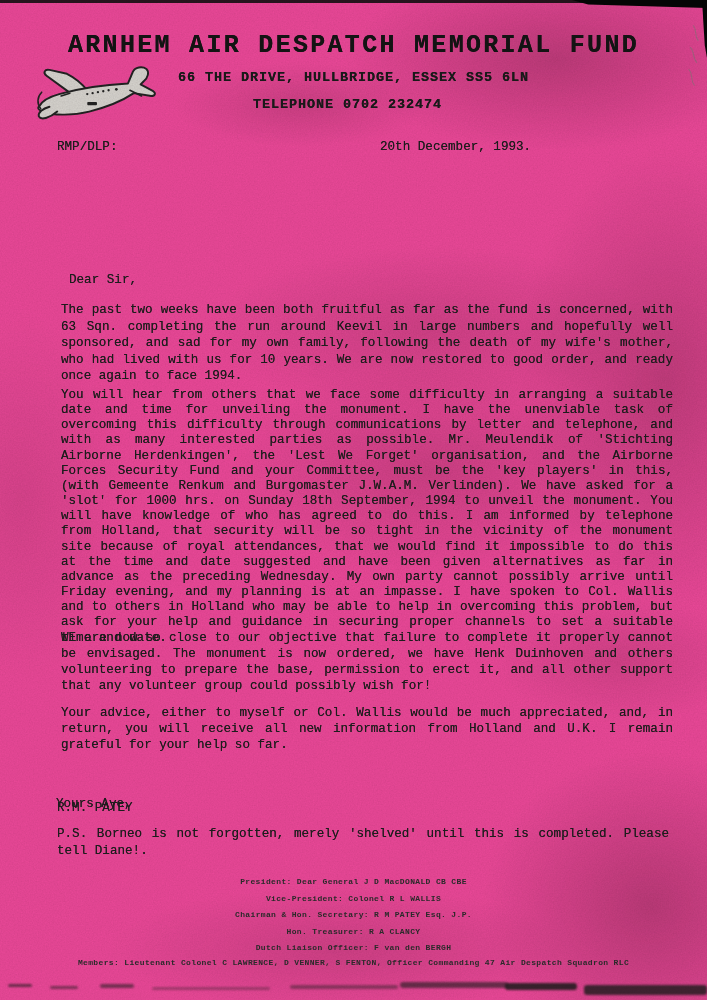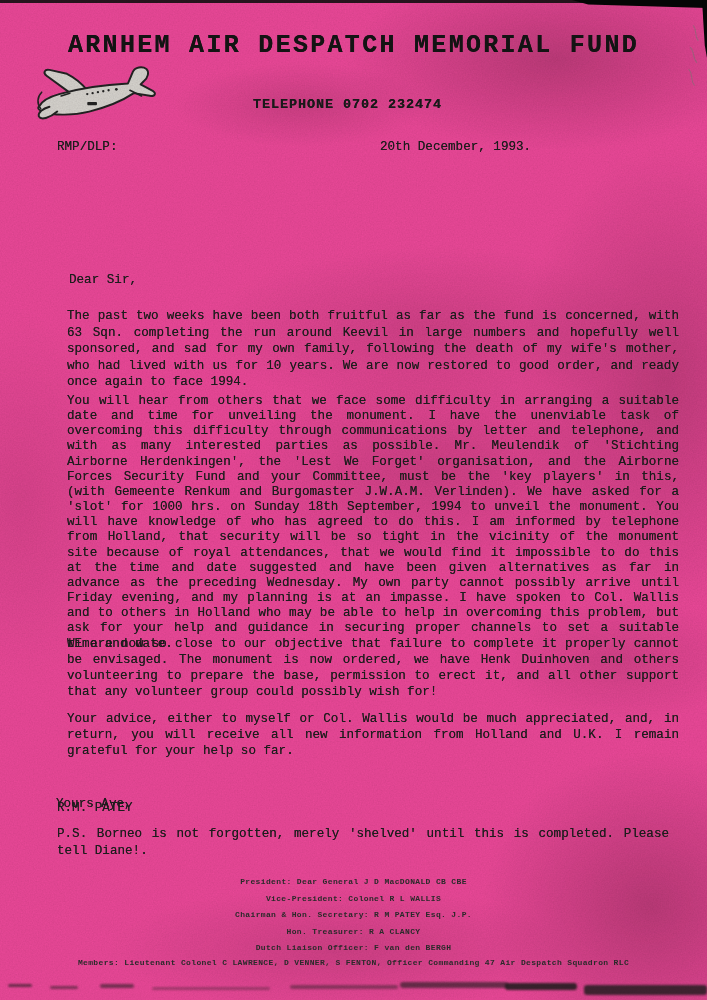--- a/index.html
+++ b/index.html
@@ -42,21 +42,21 @@
     font-size:13.5px;font-weight:bold;letter-spacing:.9px;color:#1a1a1a;text-shadow:0 0 .4px #1a1a1a;}
   .phone-line{position:absolute;top:97px;left:0;width:695px;text-align:center;
     font-size:13.5px;font-weight:bold;letter-spacing:.9px;color:#1a1a1a;text-shadow:0 0 .4px #1a1a1a;}
   .plane{position:absolute;top:62px;left:33px;}
   
   .txt{font-size:12.6px;line-height:16px;text-shadow:0 0 .45px rgba(25,25,25,.8);}
   .ref{position:absolute;top:139px;left:57px;text-align:right;}
   .date{position:absolute;top:139px;left:380px;}
   .recipient{position:absolute;top:165px;left:57px;white-space:pre-line;line-height:15.9px;}
   .salutation{position:absolute;top:272px;left:57px;margin-left:12px;}
-  .para{position:absolute;left:57px;width:612px;text-align:justify;margin:10px;}
+  .para{position:absolute;left:57px;width:612px;text-align:justify;margin:4px;}
   .p1{top:298px;line-height:16.6px;}
   .p2{top:384px;line-height:15.15px;}
   .p3{top:627px;line-height:15.9px;}
   .p4{top:701px;line-height:16.2px;}
   .closing{position:absolute;top:769px;left:56px;margin-top:27px;}
   .signatory{position:absolute;top:800px;left:57px;}
   .postscript{position:absolute;top:826px;left:57px;width:612px;text-align:justify;line-height:16.5px;}
   
   .foot-line{position:absolute;left:0;width:707px;text-align:center;
     font-size:8px;font-weight:bold;letter-spacing:.35px;color:#2c2c2c;white-space:nowrap;}
@@ -89,20 +89,21 @@
         <circle cx="61.5" cy="31" r="1.2"></circle>
       <circle cx="67" cy="30" r="1.2"></circle>
         <circle cx="72.5" cy="29" r="1.2"></circle>
       <circle cx="78" cy="28" r="1.2"></circle>
         <circle cx="86" cy="27" r="1.4"></circle>
       <rect x="56" y="40" width="10" height="3.4" rx="1"></rect>
     </g>
   </svg>
 
   <h1 class="org-title" style="margin:0;">ARNHEM AIR DESPATCH MEMORIAL FUND</h1>
+  <div class="addr-line">66 THE DRIVE, HULLBRIDGE, ESSEX SS5 6LN</div>
   <div class="phone-line">TELEPHONE 0702 232474</div>
 
   <div class="ref txt">RMP/DLP:</div>
   <div class="date txt">20th December, 1993.</div>
 
 
   <div class="salutation txt">Dear Sir,</div>
   <p class="para txt p1">The past two weeks have been both fruitful as far as the fund is concerned, with 63 Sqn. completing the run around Keevil in large numbers and hopefully well sponsored, and sad for my own family, following the death of my wife's mother, who had lived with us for 10 years.  We are now restored to good order, and ready once again to face 1994.</p>
   <p class="para txt p2">You will hear from others that we face some difficulty in arranging a suitable date and time for unveiling the monument.  I have the unenviable task of overcoming this difficulty through communications by letter and telephone, and with as many interested parties as possible.  Mr. Meulendik of 'Stichting Airborne Herdenkingen', the 'Lest We Forget' organisation, and the Airborne Forces Security Fund and your Committee, must be the 'key players' in this, (with Gemeente Renkum and Burgomaster J.W.A.M. Verlinden).  We have asked for a 'slot' for 1000 hrs. on Sunday 18th September, 1994 to unveil the monument.  You will have knowledge of who has agreed to do this.  I am informed by telephone from Holland, that security will be so tight in the vicinity of the monument site because of royal attendances, that we would find it impossible to do this at the time and date suggested and have been given alternatives as far in advance as the preceding Wednesday.  My own party cannot possibly arrive until Friday evening, and my planning is at an impasse. I have spoken to Col. Wallis and to others in Holland who may be able to help in overcoming this problem, but ask for your help and guidance in securing proper channels to set a suitable time and date.</p>
   <p class="para txt p3">WE are now so close to our objective that failure to complete it properly cannot be envisaged.  The monument is now ordered, we have Henk Duinhoven and others volunteering to prepare the base, permission to erect it, and all other support that any volunteer group could possibly wish for!</p>

